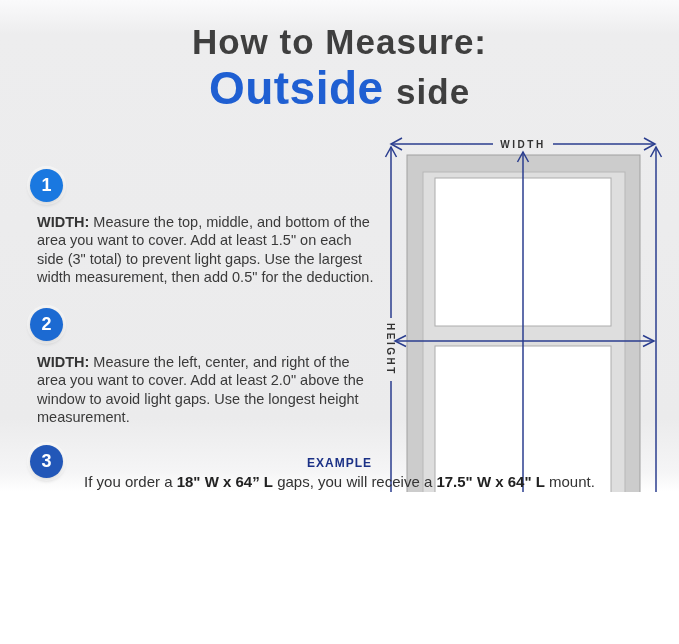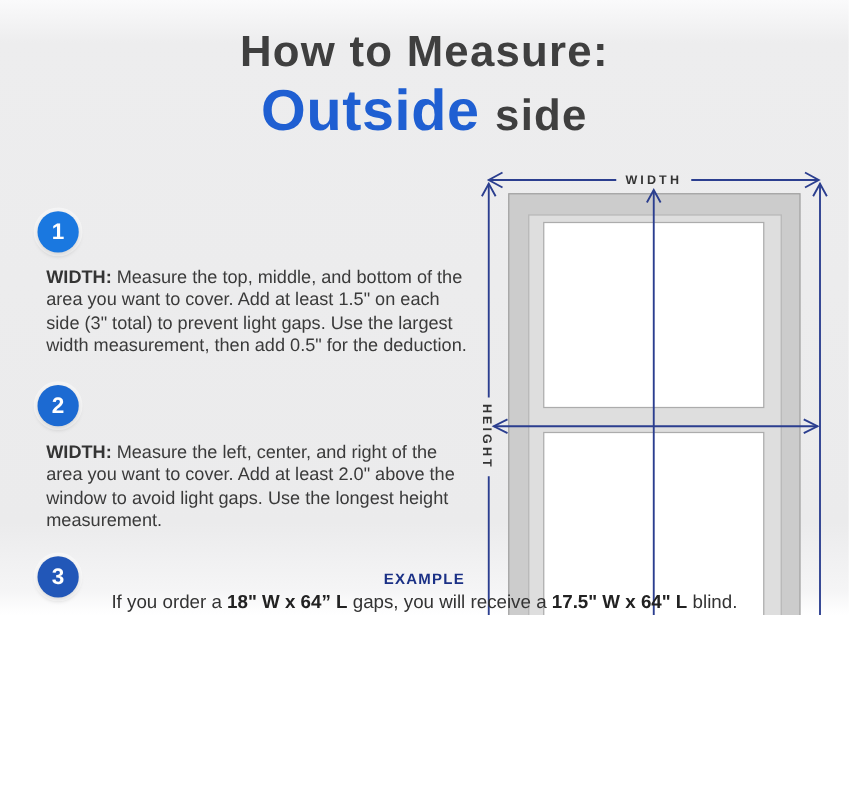--- a/index.html
+++ b/index.html
@@ -103,16 +103,16 @@
 
     <g>
       <path class="dim" d="M16 422 H280"></path>
       <path class="dim" d="M27 416 L16 422 L27 428"></path>
       <path class="dim" d="M269 416 L280 422 L269 428"></path>
     </g>
   </svg>
 
   <div class="example">
     <div class="example-heading">EXAMPLE</div>
-    <div class="example-line"><span>If you order a </span><b>18" W x 64” L</b><span> gaps, you will receive a </span><b>17.5" W x 64" L</b><span> blind.</span></div>
+    <div class="example-line"><span>If you order a </span><b>18" W x 64” L</b><span> gaps, you will receive a </span><b>17.5" W x 64" L</b><span> mount.</span></div>
   </div>
 
 </div>
 
 </body></html>

